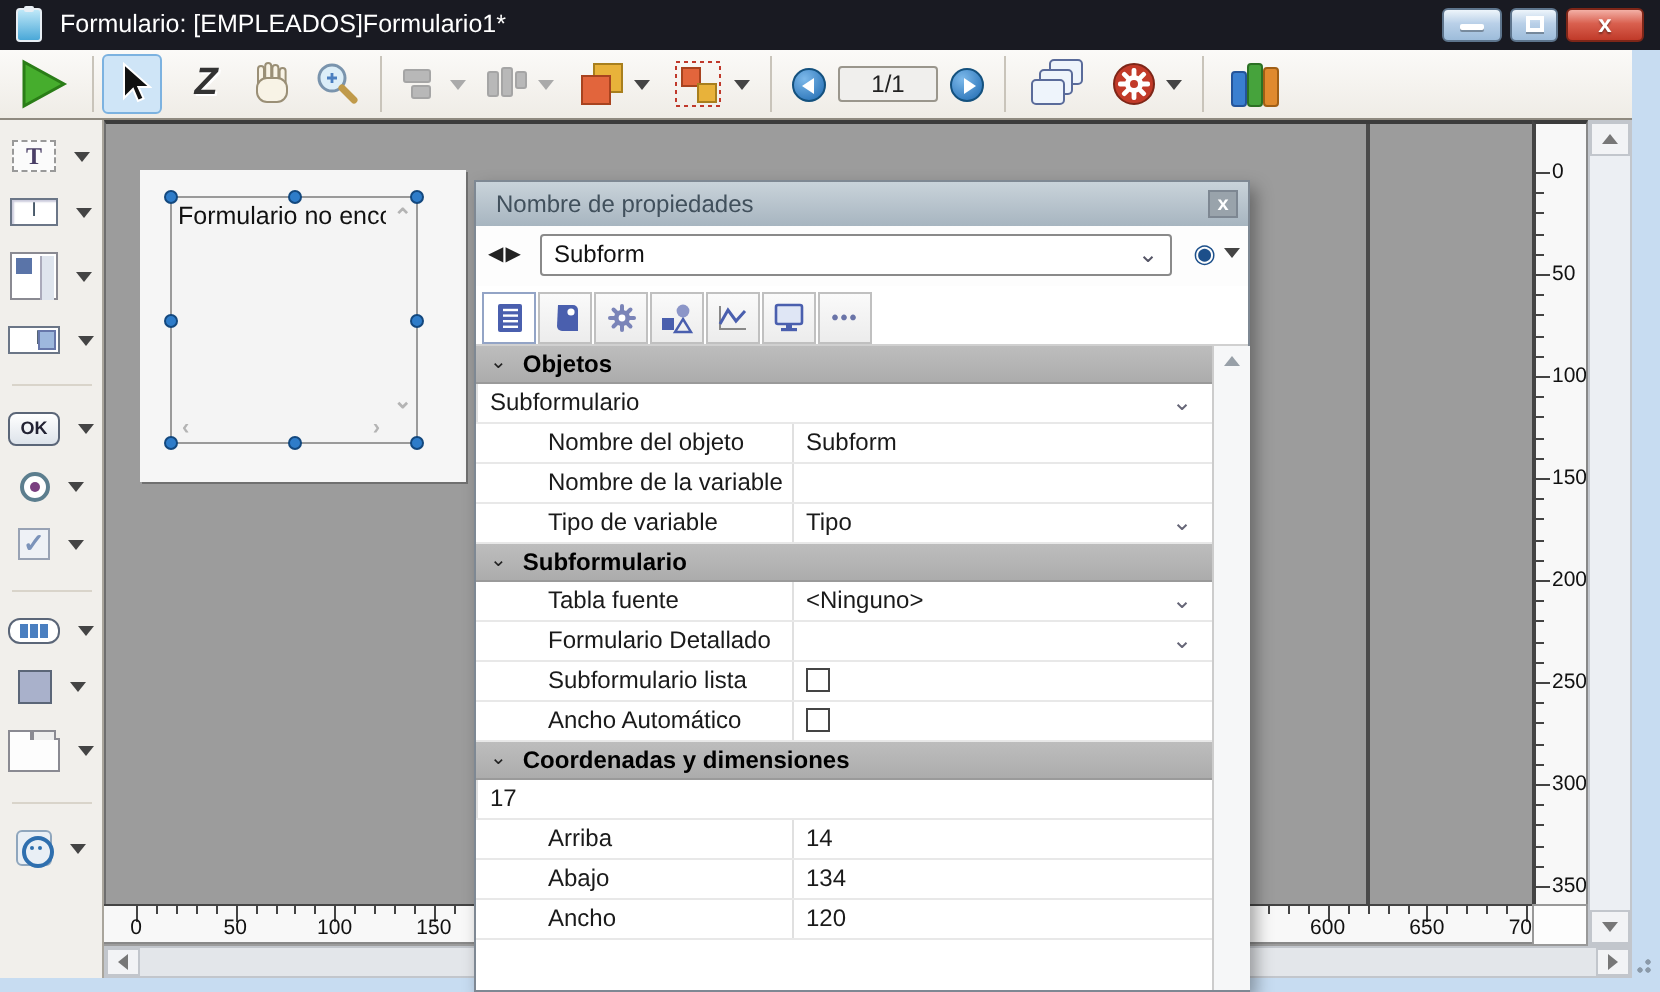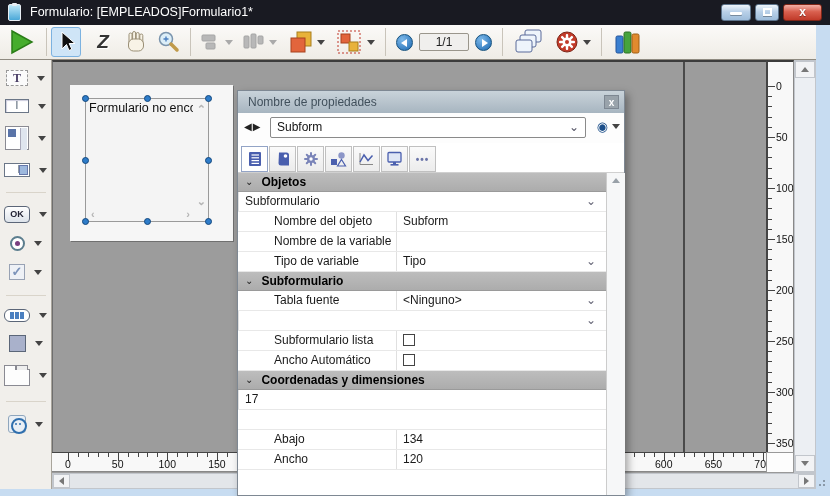--- a/index.html
+++ b/index.html
@@ -596,20 +596,21 @@
         </div>
         <div class="sec-hdr">
           <span class="sec-chev">⌄</span>
           <span class="sec-title">Subformulario</span>
         </div>
         <div class="prow">
           <div class="plabel">Tabla fuente</div>
           <div class="pvalue"><span>&lt;Ninguno&gt;</span><span class="dd">⌄</span></div>
         </div>
         <div class="prow">
+          <div class="plabel">Formulario Detallado</div>
           <div class="pvalue"><span></span><span class="dd">⌄</span></div>
         </div>
         <div class="prow">
           <div class="plabel">Subformulario lista</div>
           <div class="pvalue">
             <span class="cb"></span>
           </div>
         </div>
         <div class="prow">
           <div class="plabel">Ancho Automático</div>
@@ -618,20 +619,22 @@
           </div>
         </div>
         <div class="sec-hdr">
           <span class="sec-chev">⌄</span>
           <span class="sec-title">Coordenadas y dimensiones</span>
         </div>
         <div class="prow">
           <div class="pvalue"><span>17</span></div>
         </div>
         <div class="prow">
+          <div class="plabel">Arriba</div>
+          <div class="pvalue"><span>14</span></div>
         </div>
         <div class="prow">
           <div class="plabel">Abajo</div>
           <div class="pvalue"><span>134</span></div>
         </div>
         <div class="prow">
           <div class="plabel">Ancho</div>
           <div class="pvalue"><span>120</span></div>
         </div>
       </div>

